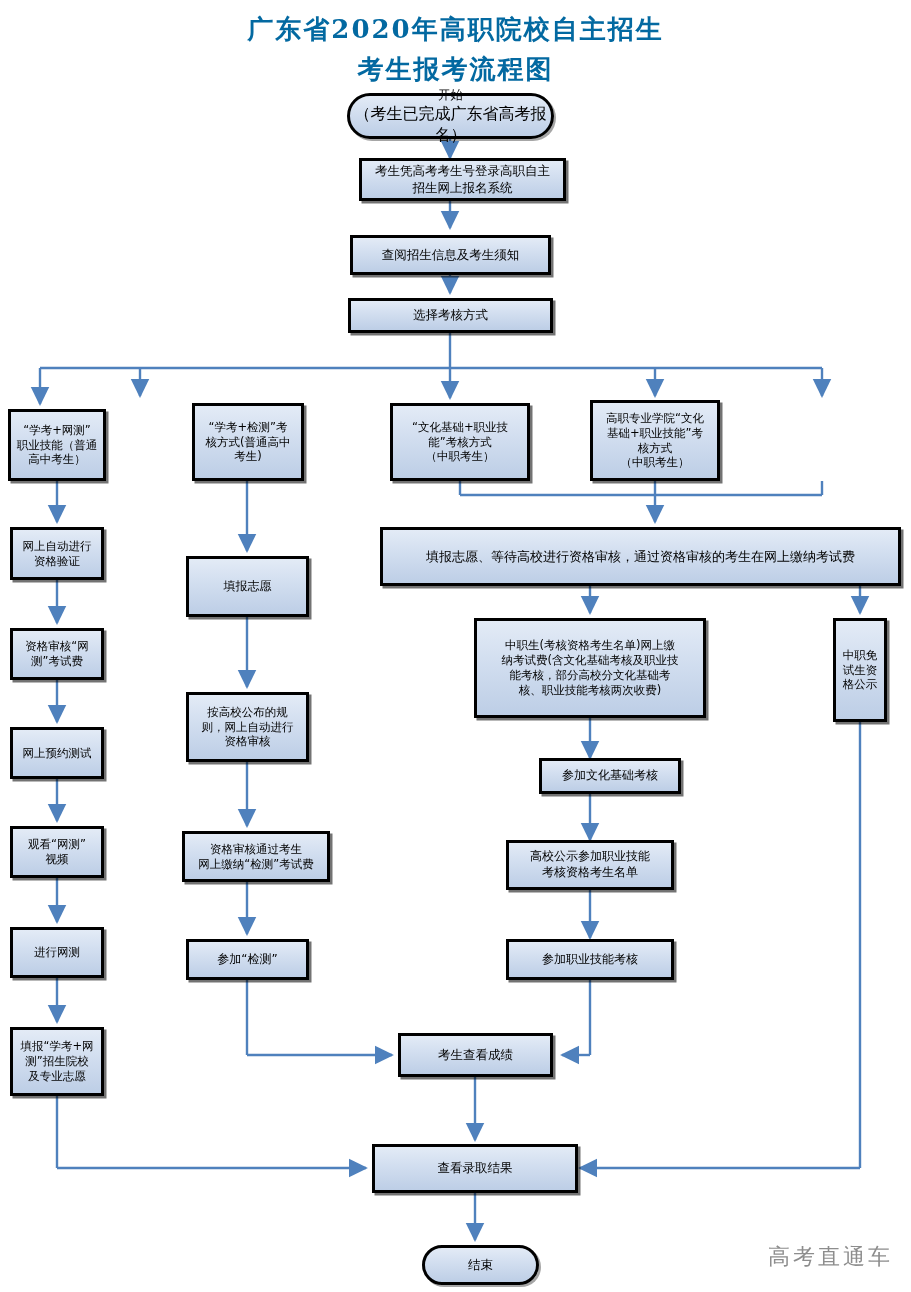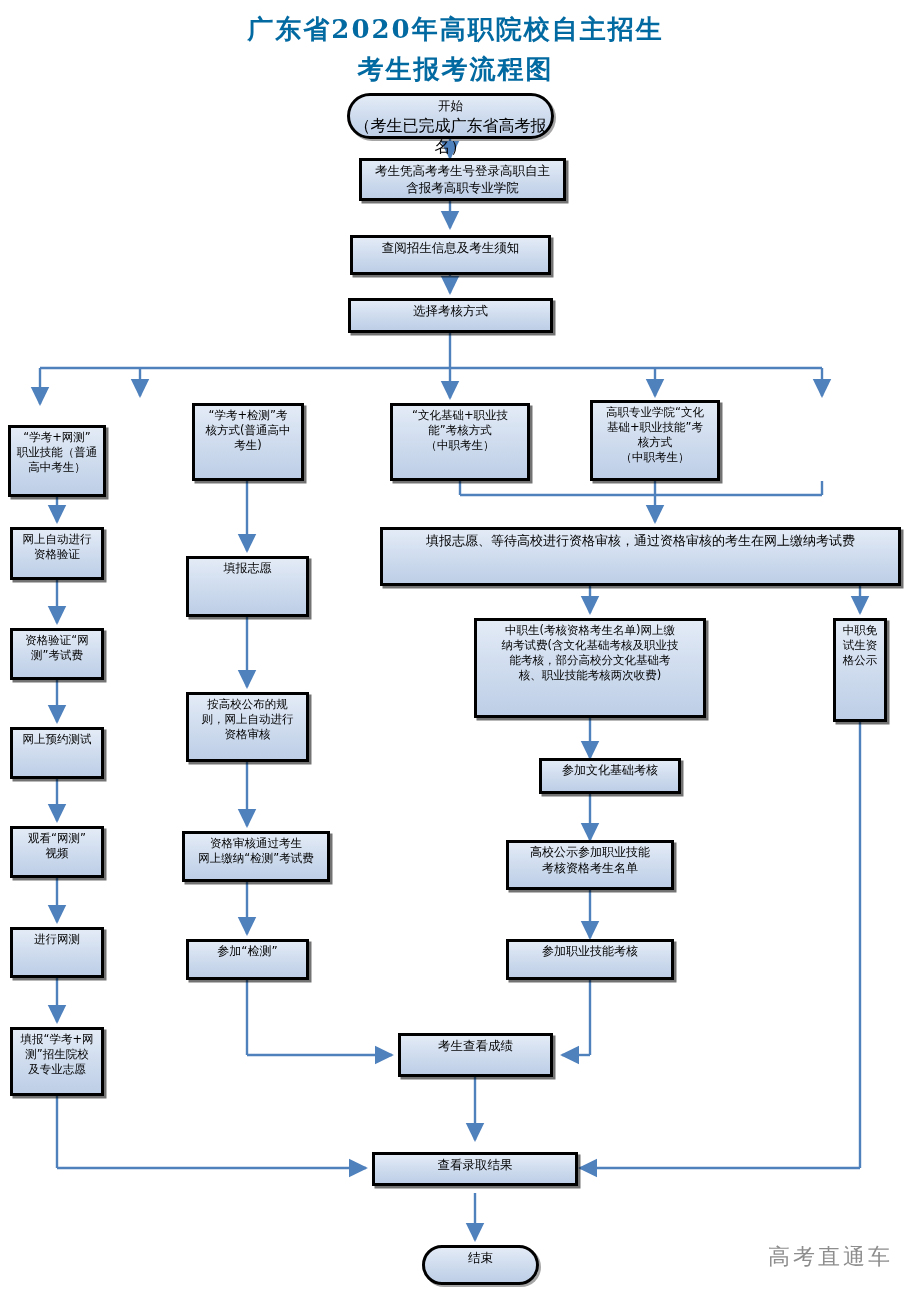--- a/index.html
+++ b/index.html
@@ -17,21 +17,21 @@
     font-weight:bold;color:#0369a1;letter-spacing:2px;
   }
   .title.l1{top:12px;font-size:26px;}
   .title.l2{top:52px;font-size:26px;}
 
   .node{
     position:absolute;box-sizing:border-box;
     border:3px solid #000000;
     background:linear-gradient(to bottom,#e3ebf6 0%,#d3dff0 40%,#bdcee6 100%);
     box-shadow:2.5px 2.5px 0 rgba(0,0,0,0.55);
-    display:flex;align-items:flex-start;justify-content:center;
+    display:flex;align-items:center;justify-content:center;
     text-align:center;color:#000000;
     font-size:12.5px;line-height:1.32;
     padding:2px 3px;
   }
   .node span{display:block;width:100%;}
   .node.term{
     border-radius:999px;
     box-shadow:2px 2px 0 rgba(0,0,0,0.35);
   }
   .node.small{font-size:12px;}
@@ -122,33 +122,33 @@
   <div class="node term" style="left:347px;top:93px;width:207px;height:46px;">
     <span>
       <span>开始</span>
       <span style="font-size:16px;">（考生已完成广东省高考报名）</span>
     </span>
   </div>
 
   <div class="node" style="left:347px;top:158px;width:207px;height:43px;margin-left:12px;">
     <span>
       <span>考生凭高考考生号登录高职自主</span>
-      <span>含报考高职专业学院</span>
+      <span>招生网上报名系统</span>
     </span>
   </div>
 
   <div class="node" style="left:350px;top:235px;width:201px;height:40px;">
     <span>查阅招生信息及考生须知</span>
   </div>
 
   <div class="node" style="left:348px;top:298px;width:205px;height:35px;">
     <span>选择考核方式</span>
   </div>
 
-  <div class="node tiny" style="left:8px;top:409px;width:98px;height:72px;margin-top:16px;">
+  <div class="node tiny" style="left:8px;top:409px;width:98px;height:72px;">
     <span>
       <span>“学考+网测”</span>
       <span>职业技能（普通</span>
       <span>高中考生）</span>
     </span>
   </div>
 
   <div class="node tiny" style="left:192px;top:403px;width:112px;height:78px;">
     <span>
       <span>“学考+检测”考</span>
@@ -177,21 +177,21 @@
 
   <div class="node tiny" style="left:10px;top:527px;width:94px;height:53px;">
     <span>
       <span>网上自动进行</span>
       <span>资格验证</span>
     </span>
   </div>
 
   <div class="node tiny" style="left:10px;top:628px;width:94px;height:52px;">
     <span>
-      <span>资格验证“网</span>
+      <span>资格审核“网</span>
       <span>测”考试费</span>
     </span>
   </div>
 
   <div class="node tiny" style="left:10px;top:727px;width:94px;height:52px;">
     <span>网上预约测试</span>
   </div>
 
   <div class="node tiny" style="left:10px;top:826px;width:94px;height:52px;">
     <span>
@@ -268,21 +268,21 @@
       <span>中职免</span>
       <span>试生资</span>
       <span>格公示</span>
     </span>
   </div>
 
   <div class="node" style="left:398px;top:1033px;width:155px;height:44px;">
     <span>考生查看成绩</span>
   </div>
 
-  <div class="node" style="left:372px;top:1144px;width:206px;height:34px;margin-top:8px;">
+  <div class="node" style="left:372px;top:1144px;width:206px;height:49px;">
     <span>查看录取结果</span>
   </div>
 
   <div class="node term" style="left:422px;top:1245px;width:117px;height:40px;">
     <span>结束</span>
   </div>
 
   <div class="watermark" style="left:768px;top:1242px;">高考直通车</div>
 
 </div>

